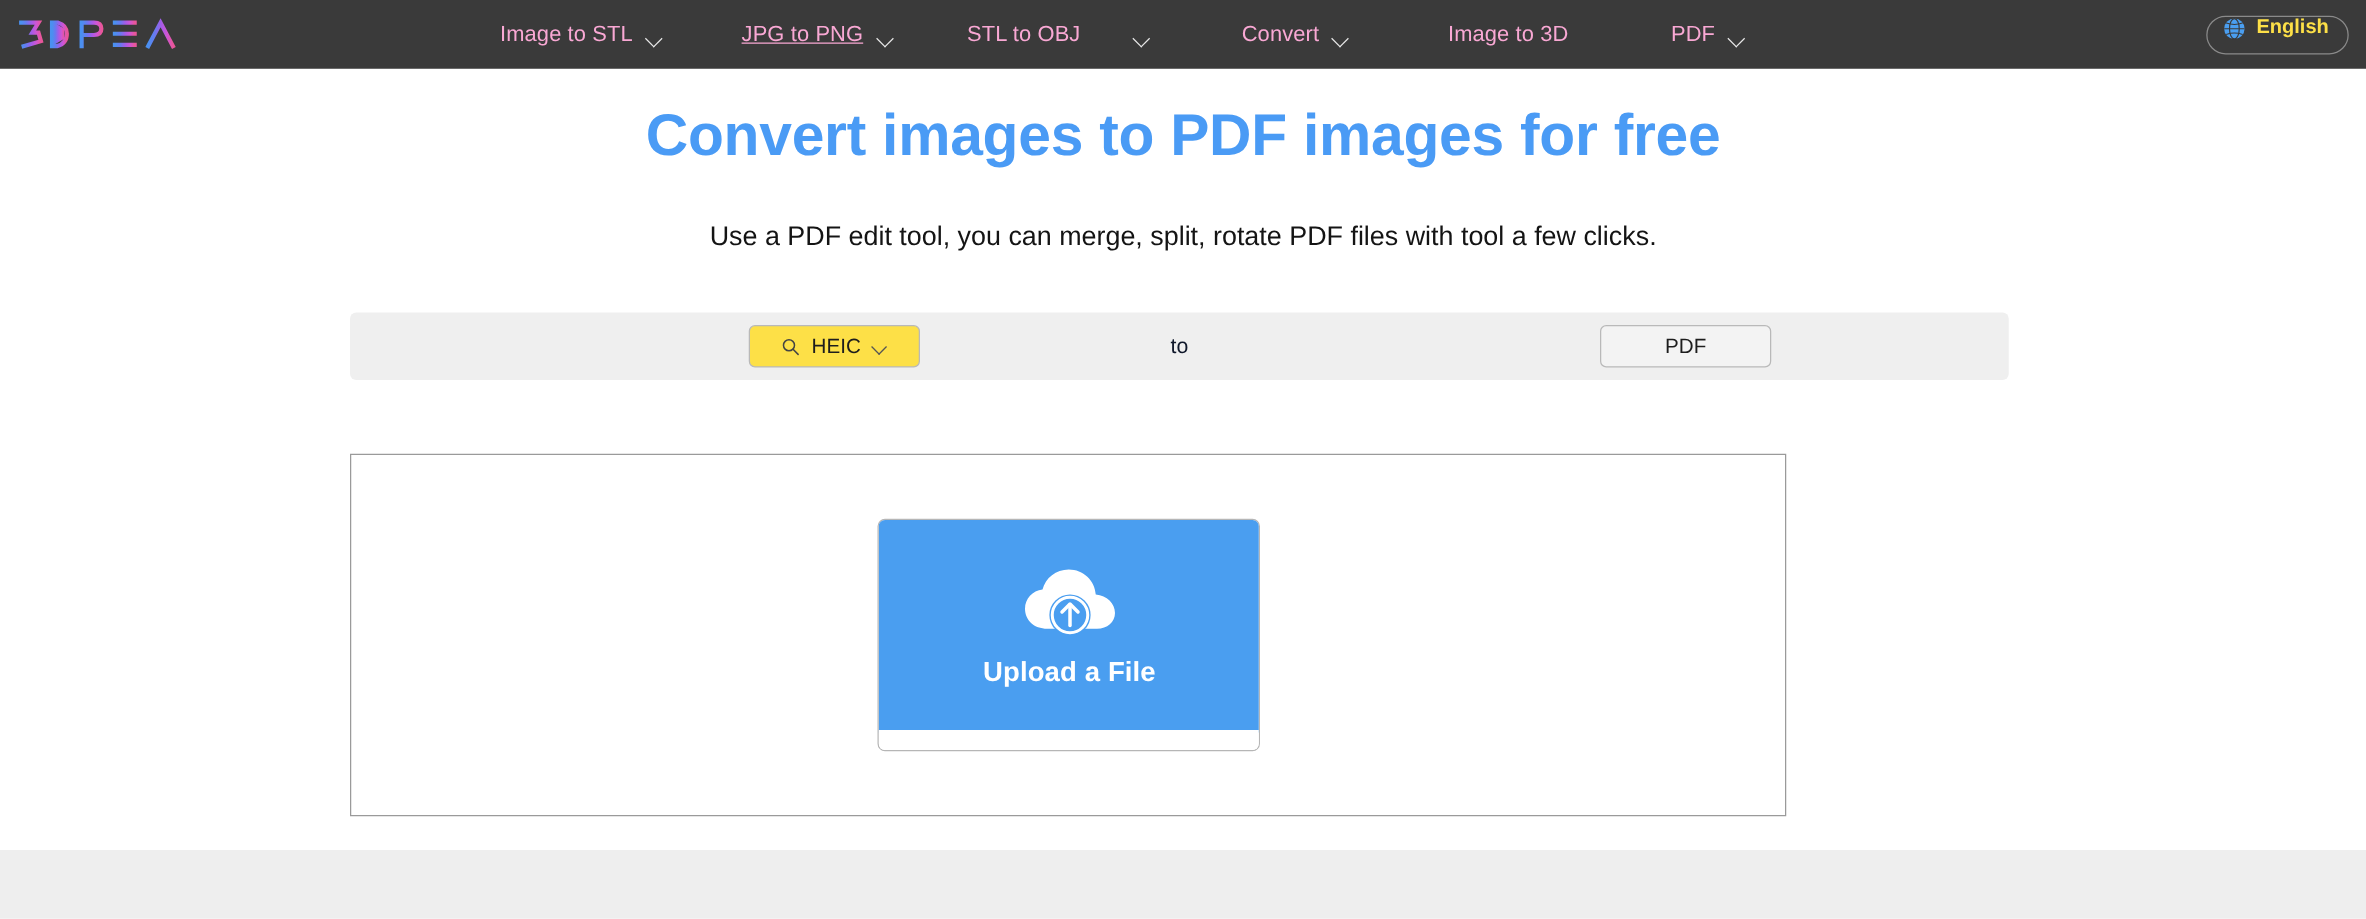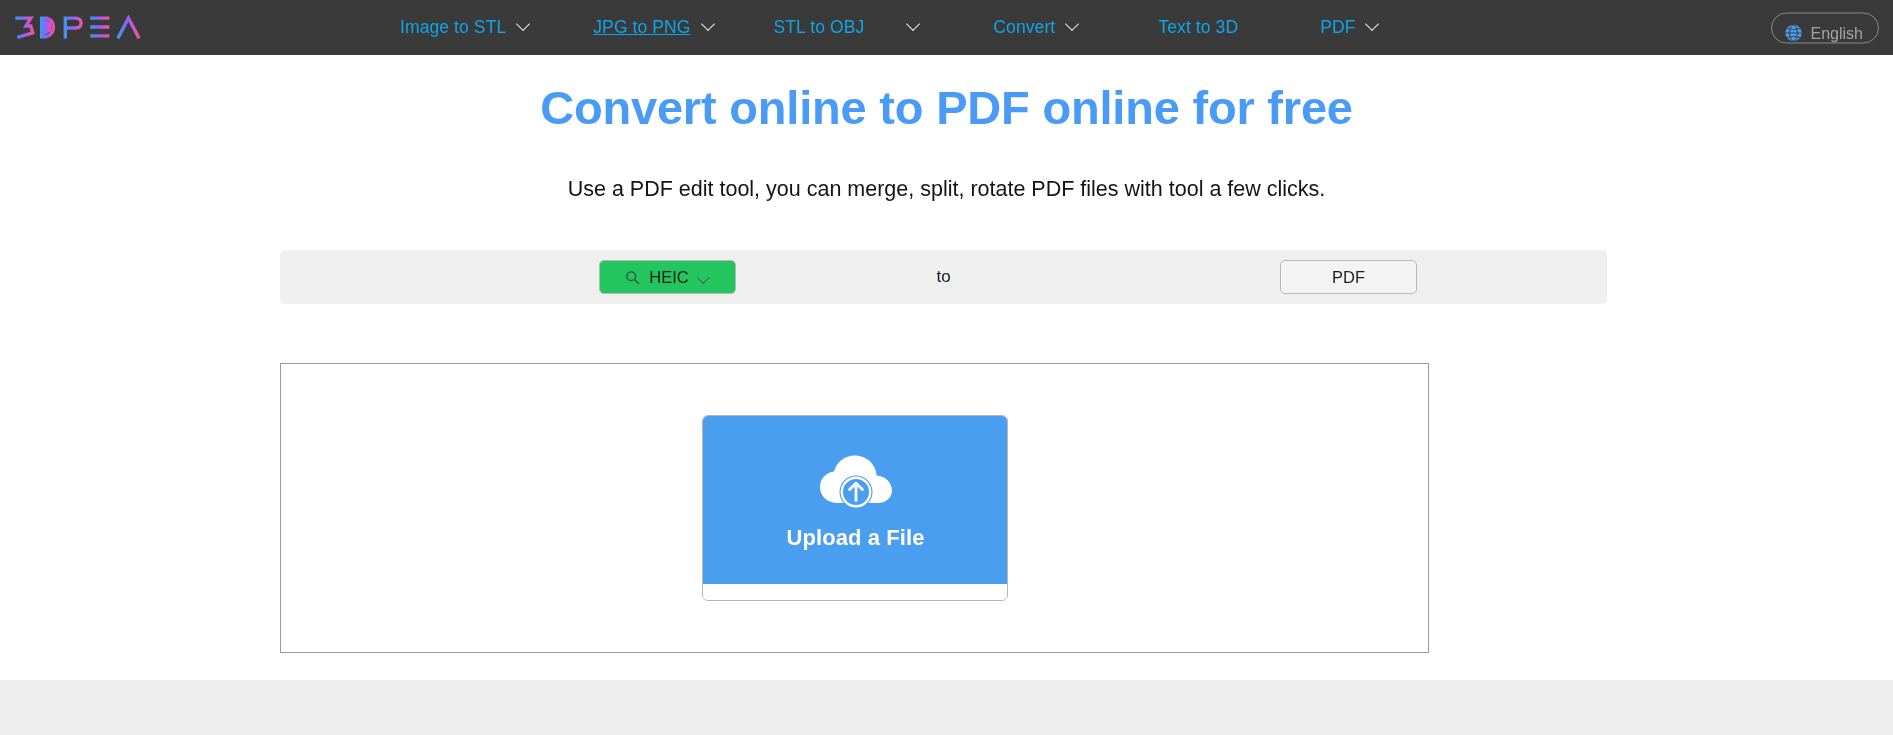--- a/index.html
+++ b/index.html
@@ -23,22 +23,22 @@
     display:flex; align-items:center;
   }
   .logo svg{ display:block; }
 
   .nav-items{
     position:absolute; left:400px; top:0;
     height:55px;
     display:flex; align-items:center;
   }
   .nav-item{
-    display:flex; align-items:flex-start;
-    color:#0ea5e9;
+    display:flex; align-items:flex-end;
+    color:#f9a8d4;
     font-size:17.5px;
     font-weight:400;
     cursor:pointer;
     white-space:nowrap;
     padding:0 0;
   }
   .nav-item .label{ letter-spacing:.1px; }
   .nav-gap-1{ margin-right:62px; }
   .nav-gap-2{ margin-right:58px;text-decoration:underline; }
   .nav-gap-3{ margin-right:72px;gap:32px; }
@@ -59,29 +59,30 @@
     width:9px; height:9px;
     border-right:1.6px solid #e8e8e8;
     border-bottom:1.6px solid #e8e8e8;
     transform:rotate(45deg);
   }
 
   .lang-btn{
     position:absolute; right:14px; top:50%;
     transform:translateY(-50%);
     height:31px;
-    display:flex; align-items:flex-end;
+    display:flex; align-items:flex-start;
     gap:8px;
     padding:0 15px 0 12px;
     border:1px solid #8a8a8a;
     border-radius:16px;
-    color:#a3a3a3;
+    color:#fde047;
     font-size:16px;
     cursor:pointer;
     background:transparent;
+    font-weight:bold;
   }
   .globe{ width:19px; height:19px; display:block; flex:0 0 auto; }
 
   
   .hero-title{
     position:absolute; top:80px; left:0; width:1893px;
     text-align:center;
     color:#4a9bf5;
     font-size:47px;
     font-weight:bold;
@@ -101,21 +102,21 @@
     left:280px; top:250px;
     width:1327px; height:54px;
     background:#efefef;
     border-radius:5px;
     display:flex; align-items:center;
   }
   .from-select{
     position:absolute; left:319px; top:50%;
     transform:translateY(-50%);
     width:137px; height:34px;
-    background:#22c55e;
+    background:#fde047;
     border:1px solid #b9b9b9;
     border-radius:5px;
     display:flex; align-items:center;
     justify-content:center;
     gap:9px;
     cursor:pointer;
   }
   .search-ico{ width:15px; height:15px; display:block; flex:0 0 auto; }
   .from-select .fmt{
     font-size:16.5px; color:#1d1d1d;
@@ -249,21 +250,21 @@
       <span class="label">STL to OBJ</span>
       <span class="chev"></span>
     </div>
 
     <div class="nav-item nav-gap-4">
       <span class="label">Convert</span>
       <span class="chev"></span>
     </div>
 
     <div class="nav-item nav-gap-5">
-      <span class="label">Text to 3D</span>
+      <span class="label">Image to 3D</span>
     </div>
 
     <div class="nav-item">
       <span class="label">PDF</span>
       <span class="chev"></span>
     </div>
 
   </div>
 
   <div class="lang-btn">
@@ -274,21 +275,21 @@
         <line x1="1.4" y1="10" x2="18.6" y2="10"></line>
         <path d="M3.1 5.2 Q10 7.6 16.9 5.2"></path>
         <path d="M3.1 14.8 Q10 12.4 16.9 14.8"></path>
       </g>
     </svg>
     <span>English</span>
   </div>
 
 </div>
 
-<h1 class="hero-title">Convert online to PDF online for free</h1>
+<h1 class="hero-title">Convert images to PDF images for free</h1>
 <p class="hero-sub">Use a PDF edit tool, you can merge, split, rotate PDF files with tool a few clicks.</p>
 
 <div class="selector-bar">
 
   <div class="from-select">
     <svg class="search-ico" viewBox="0 0 16 16" aria-hidden="true">
       <circle cx="6.6" cy="6.6" r="4.7" fill="none" stroke="#444" stroke-width="1.3"></circle>
       <line x1="10.1" y1="10.1" x2="14.4" y2="14.4" stroke="#444" stroke-width="1.3" stroke-linecap="round"></line>
     </svg>
     <span class="fmt">HEIC</span>

